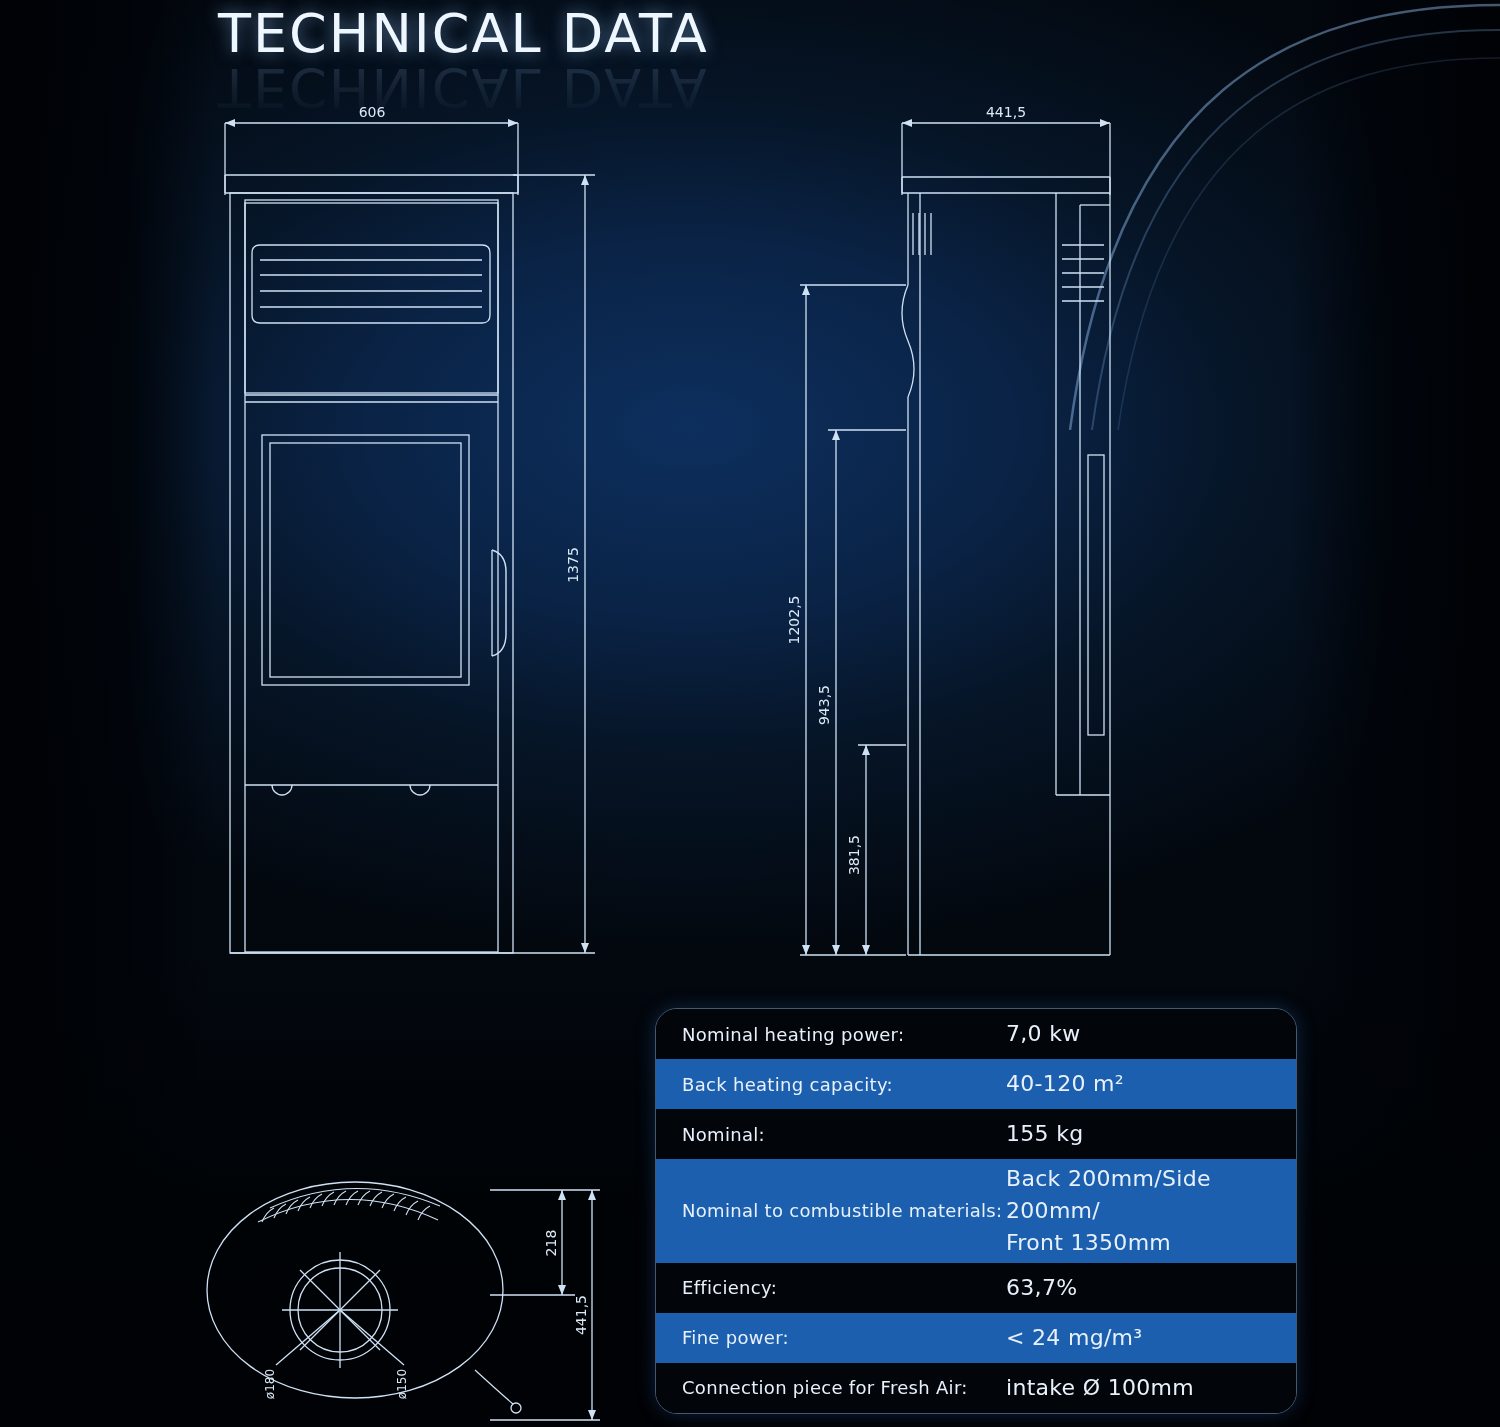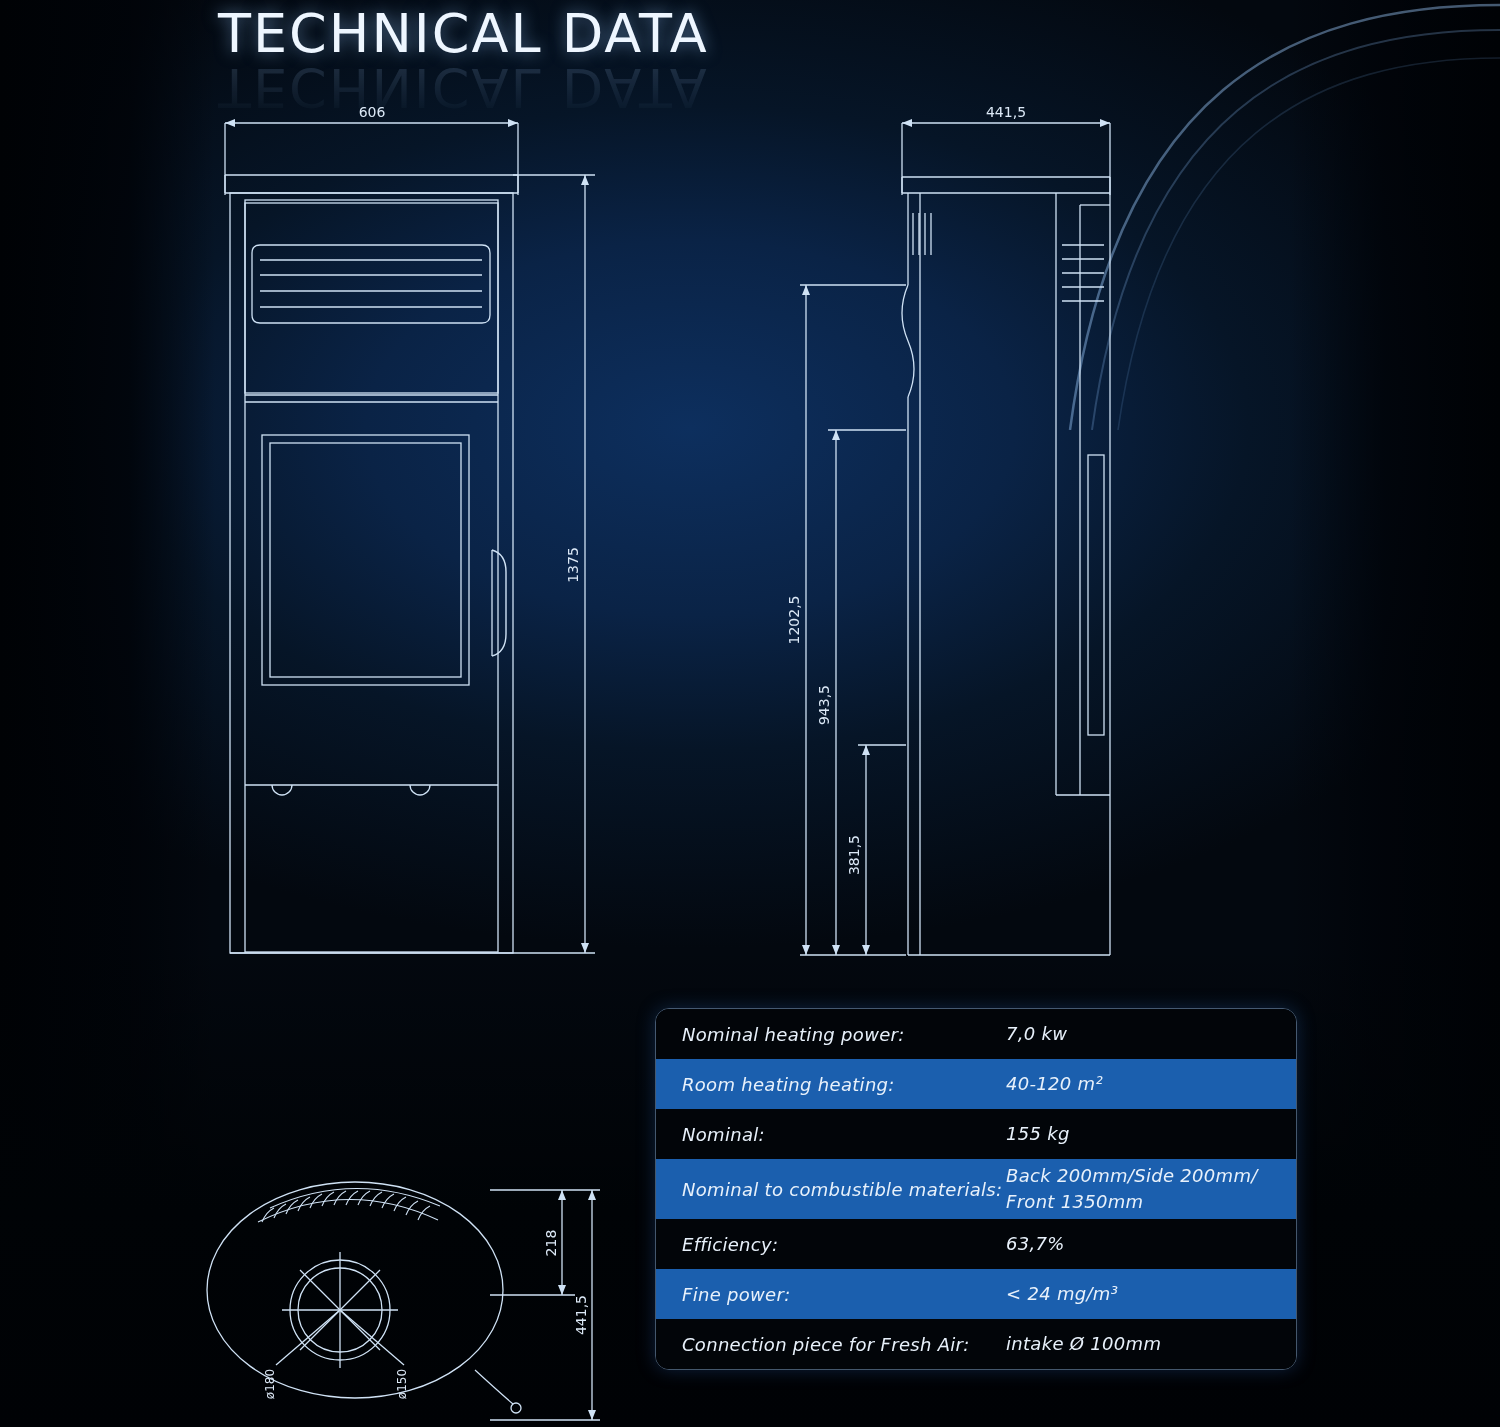--- a/index.html
+++ b/index.html
@@ -85,25 +85,24 @@
     font-family: "DejaVu Sans", sans-serif;
     fill: #dce9f7;
   }
 
   
   .spec-table {
     position: absolute;
     left: 655px;
     top: 1008px;
     width: 640px;
-    border-radius: 14px;
+    border-radius: 22px;
     overflow: hidden;
     border: 1px solid rgba(150,190,235,0.45);
     box-shadow: 0 0 18px rgba(40,90,160,0.35);
-    font-style: italic;
   }
   .spec-row {
     display: flex;
     align-items: center;
     min-height: 50px;
     padding: 4px 0;
     box-sizing: border-box;
   }
   .spec-row.dark { background: #020509; }
   .spec-row.blue { background: #1b5fae; }
@@ -112,21 +111,21 @@
     padding-left: 26px;
     box-sizing: border-box;
     color: #e8f1fb;
     font-size: 18px;
     font-family: "DejaVu Sans", sans-serif;
     letter-spacing: .3px;
   }
   .spec-value {
     flex: 1 1 auto;
     color: #e8f1fb;
-    font-size: 18px;
+    font-size: 22px;
     font-family: "DejaVu Sans", sans-serif;
     letter-spacing: .3px;
     line-height: 1.45;
   }
   .spec-value .line2 { display: block; }
 </style>
 </head>
 <body>
 
 <div class="bg"></div>
@@ -325,21 +324,21 @@
 </svg>
 
 <div class="spec-table">
 
   <div class="spec-row dark">
     <div class="spec-label">Nominal heating power:</div>
     <div class="spec-value">7,0 kw</div>
   </div>
 
   <div class="spec-row blue">
-    <div class="spec-label">Room heating heating:</div>
+    <div class="spec-label">Back heating capacity:</div>
     <div class="spec-value">40-120 m²</div>
   </div>
 
   <div class="spec-row dark">
     <div class="spec-label">Nominal:</div>
     <div class="spec-value">155 kg</div>
   </div>
 
   <div class="spec-row blue">
     <div class="spec-label">Nominal to combustible materials:</div>

